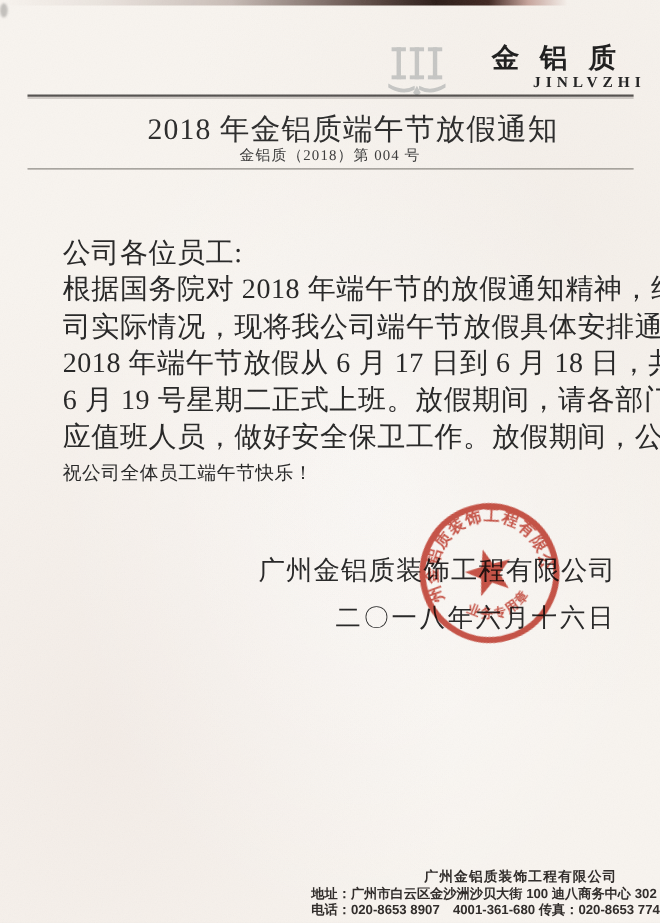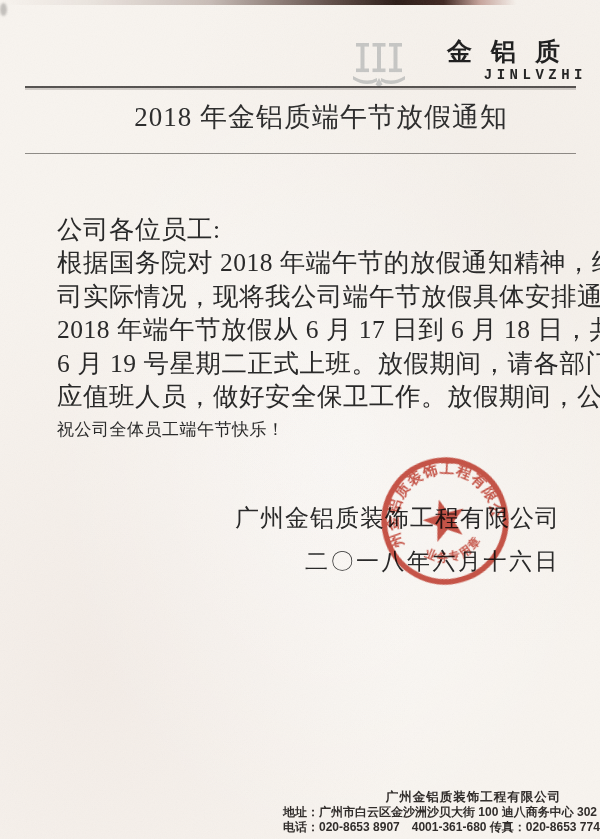--- a/index.html
+++ b/index.html
@@ -28,21 +28,21 @@
       rgba(140,70,58,0.45) 80%, transparent 86%);
     filter:blur(0.4px);
   }
   .corner-mark{
     position:absolute;top:3px;left:0;width:7px;height:13px;
     background:rgba(130,128,126,0.45);filter:blur(1px);border-radius:50%;
   }
   
   .logo-emblem{position:absolute;left:352px;top:40px;width:54px;height:48px;}
   .brand{position:absolute;left:447px;top:41px;width:140px;text-align:left;
-    font-family:Liberation Mono, monospace;}
+    font-family:Liberation Serif, serif;}
   .brand-cn{font-size:25px;font-weight:bold;letter-spacing:19px;color:#1d1d1d;
     white-space:nowrap;line-height:26px;}
   .brand-en{font-size:14px;font-weight:bold;letter-spacing:4.5px;color:#222;
     white-space:nowrap;line-height:15px;margin-top:1px;text-align:right;}
   .rule-1{position:absolute;left:25px;right:24px;top:86px;height:0;
     border-top:2px solid rgba(55,52,50,0.85);
     box-shadow:0 2px 0 rgba(90,85,80,0.25);}
   .rule-2{position:absolute;left:25px;right:24px;top:153px;height:0;
     border-top:1.5px solid rgba(70,66,62,0.6);}
   
@@ -101,20 +101,21 @@
   </svg>
 
   <div class="brand">
     <div class="brand-cn">金铝质</div>
     <div class="brand-en">JINLVZHI</div>
   </div>
 
   <div class="rule-1"></div>
 
   <div class="doc-title">2018 年金铝质端午节放假通知</div>
+  <div class="doc-number">金铝质（2018）第 004 号</div>
 
   <div class="rule-2"></div>
 
   <div class="body-text">
     <div class="body-line">公司各位员工:</div>
     <div class="body-line">根据国务院对 2018 年端午节的放假通知精神，结合我公</div>
     <div class="body-line">司实际情况，现将我公司端午节放假具体安排通知如下：</div>
     <div class="body-line">2018 年端午节放假从 6 月 17 日到 6 月 18 日，共 2 天，</div>
     <div class="body-line">6 月 19 号星期二正式上班。放假期间，请各部门安排相</div>
     <div class="body-line">应值班人员，做好安全保卫工作。放假期间，公司电话</div>

